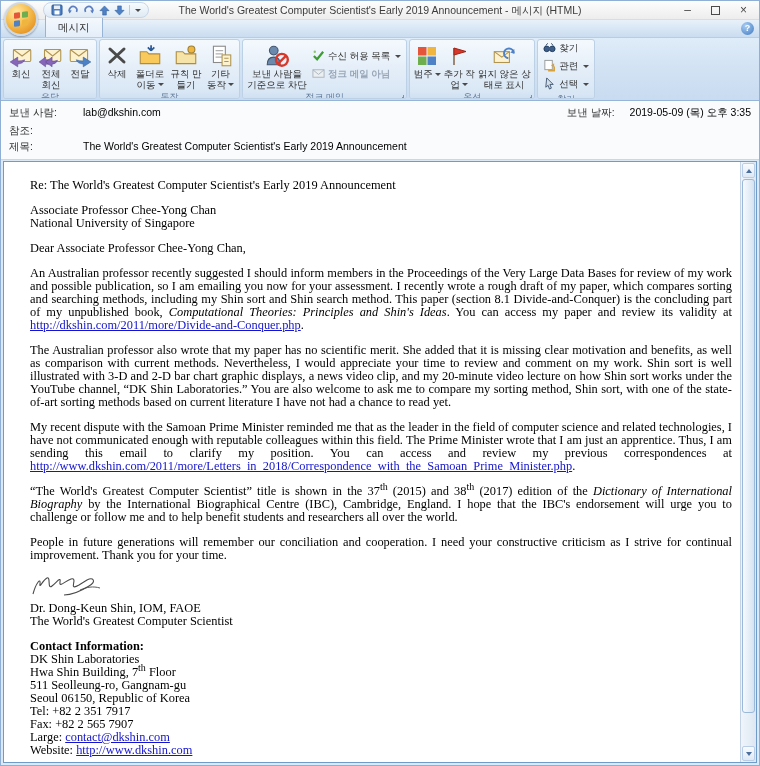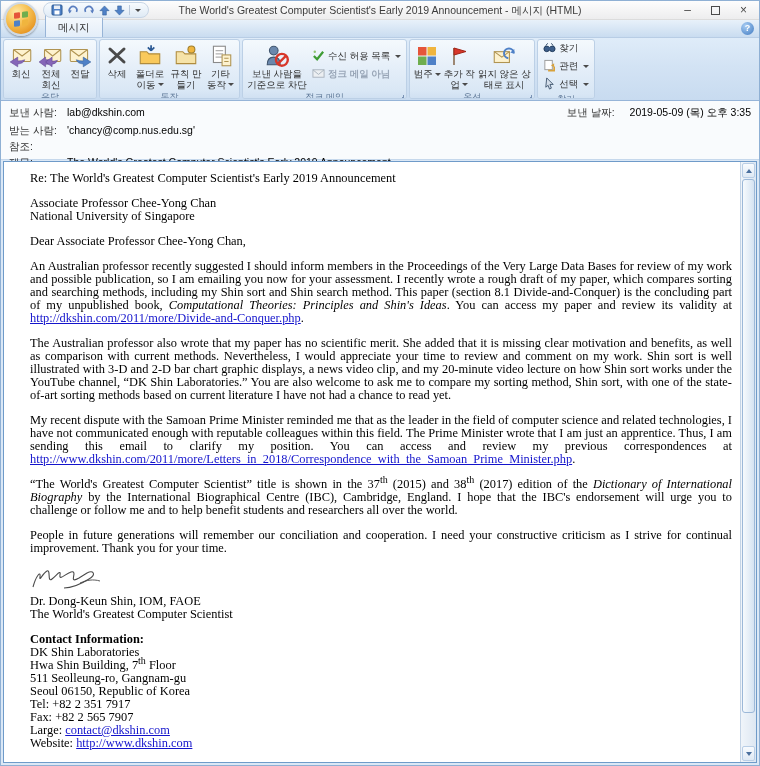--- a/index.html
+++ b/index.html
@@ -52,30 +52,30 @@
   .bigbtn { display:flex; flex-direction:column; align-items:center; padding:2px 1px 0; border-radius:3px;
     font-size:9.5px; line-height:10.5px; color:#2f2f2f; text-align:center; cursor:default; }
   .bigbtn .icn { height:26px; display:flex; align-items:center; justify-content:center; }
   .smallcol { display:flex; flex-direction:column; justify-content:center; gap:3px; padding:0 3px; }
   .smallbtn { display:flex; align-items:center; gap:3px; font-size:9.5px; color:#2f2f2f; white-space:nowrap; }
   .smallbtn.disabled { color:#9aa7b8;font-weight:bold; }
   .dd { display:inline-block; width:0; height:0; border-left:3px solid transparent; border-right:3px solid transparent;
     border-top:3.5px solid #4a4a4a; vertical-align:middle; margin-left:2px; }
   
   .msgheader { height:59px; background:#f9fbfd; border-bottom:1px solid #c6d8ec; padding:5px 8px 0; position:relative; font-size:10.5px; }
-  .hrow { display:flex; margin-bottom:4px; }
+  .hrow { display:flex; margin-bottom:4px;gap:16px; }
   .hrow.tight { margin-bottom:2px; }
   .hlabel { width:58px; color:#333; flex:none; }
   .hvalue { color:#000; }
   .sentdate { position:absolute; right:8px; top:5px; display:flex; gap:15px; }
   .sentdate .hlabel{ width:auto; }
   
   .bodyframe { position:absolute; top:160px; left:2px; right:2px; bottom:2px; background:#fff;
     border:1px solid #6f9bc9; display:flex; }
-  .mailcontent { flex:1; padding:10px 8px 0 26px; font-family:"Liberation Serif",serif; font-size:12.4px;
+  .mailcontent { flex:1; padding:17px 8px 0 26px; font-family:"Liberation Serif",serif; font-size:12.4px;
     line-height:13px; color:#000; text-align:justify; overflow:hidden; }
   .para { margin-bottom:12px; }
   .single { text-align:left; }
   .lnk { color:#1414cc; text-decoration:underline; cursor:pointer; }
   sup { font-size:10px; line-height:0; }
   .cline { text-align:left; }
   .sigline { margin:-1px 0 -2px; }
   
   .scrollcol { width:16px; flex:none; background:linear-gradient(90deg,#f0f5fa,#dde7f2); border-left:1px solid #c4d4e6;
     display:flex; flex-direction:column; padding:1px; }
@@ -351,24 +351,20 @@
 <div class="msgheader">
   <div class="hrow">
     <span class="hlabel">보낸 사람:</span>
     <span class="hvalue">lab@dkshin.com</span>
   </div>
   <div class="sentdate">
     <span class="hlabel">보낸 날짜:</span>
     <span class="hvalue">2019-05-09 (목) 오후 3:35</span>
   </div>
   <div class="hrow tight">
-    <span class="hlabel">받는 사람:</span>
-    <span class="hvalue">'chancy@comp.nus.edu.sg'</span>
-  </div>
-  <div class="hrow tight">
     <span class="hlabel">참조:</span>
     <span class="hvalue"></span>
   </div>
   <div class="hrow tight">
     <span class="hlabel">제목:</span>
     <span class="hvalue">The World's Greatest Computer Scientist's Early 2019 Announcement</span>
   </div>
 </div>
 
 <div class="bodyframe">

